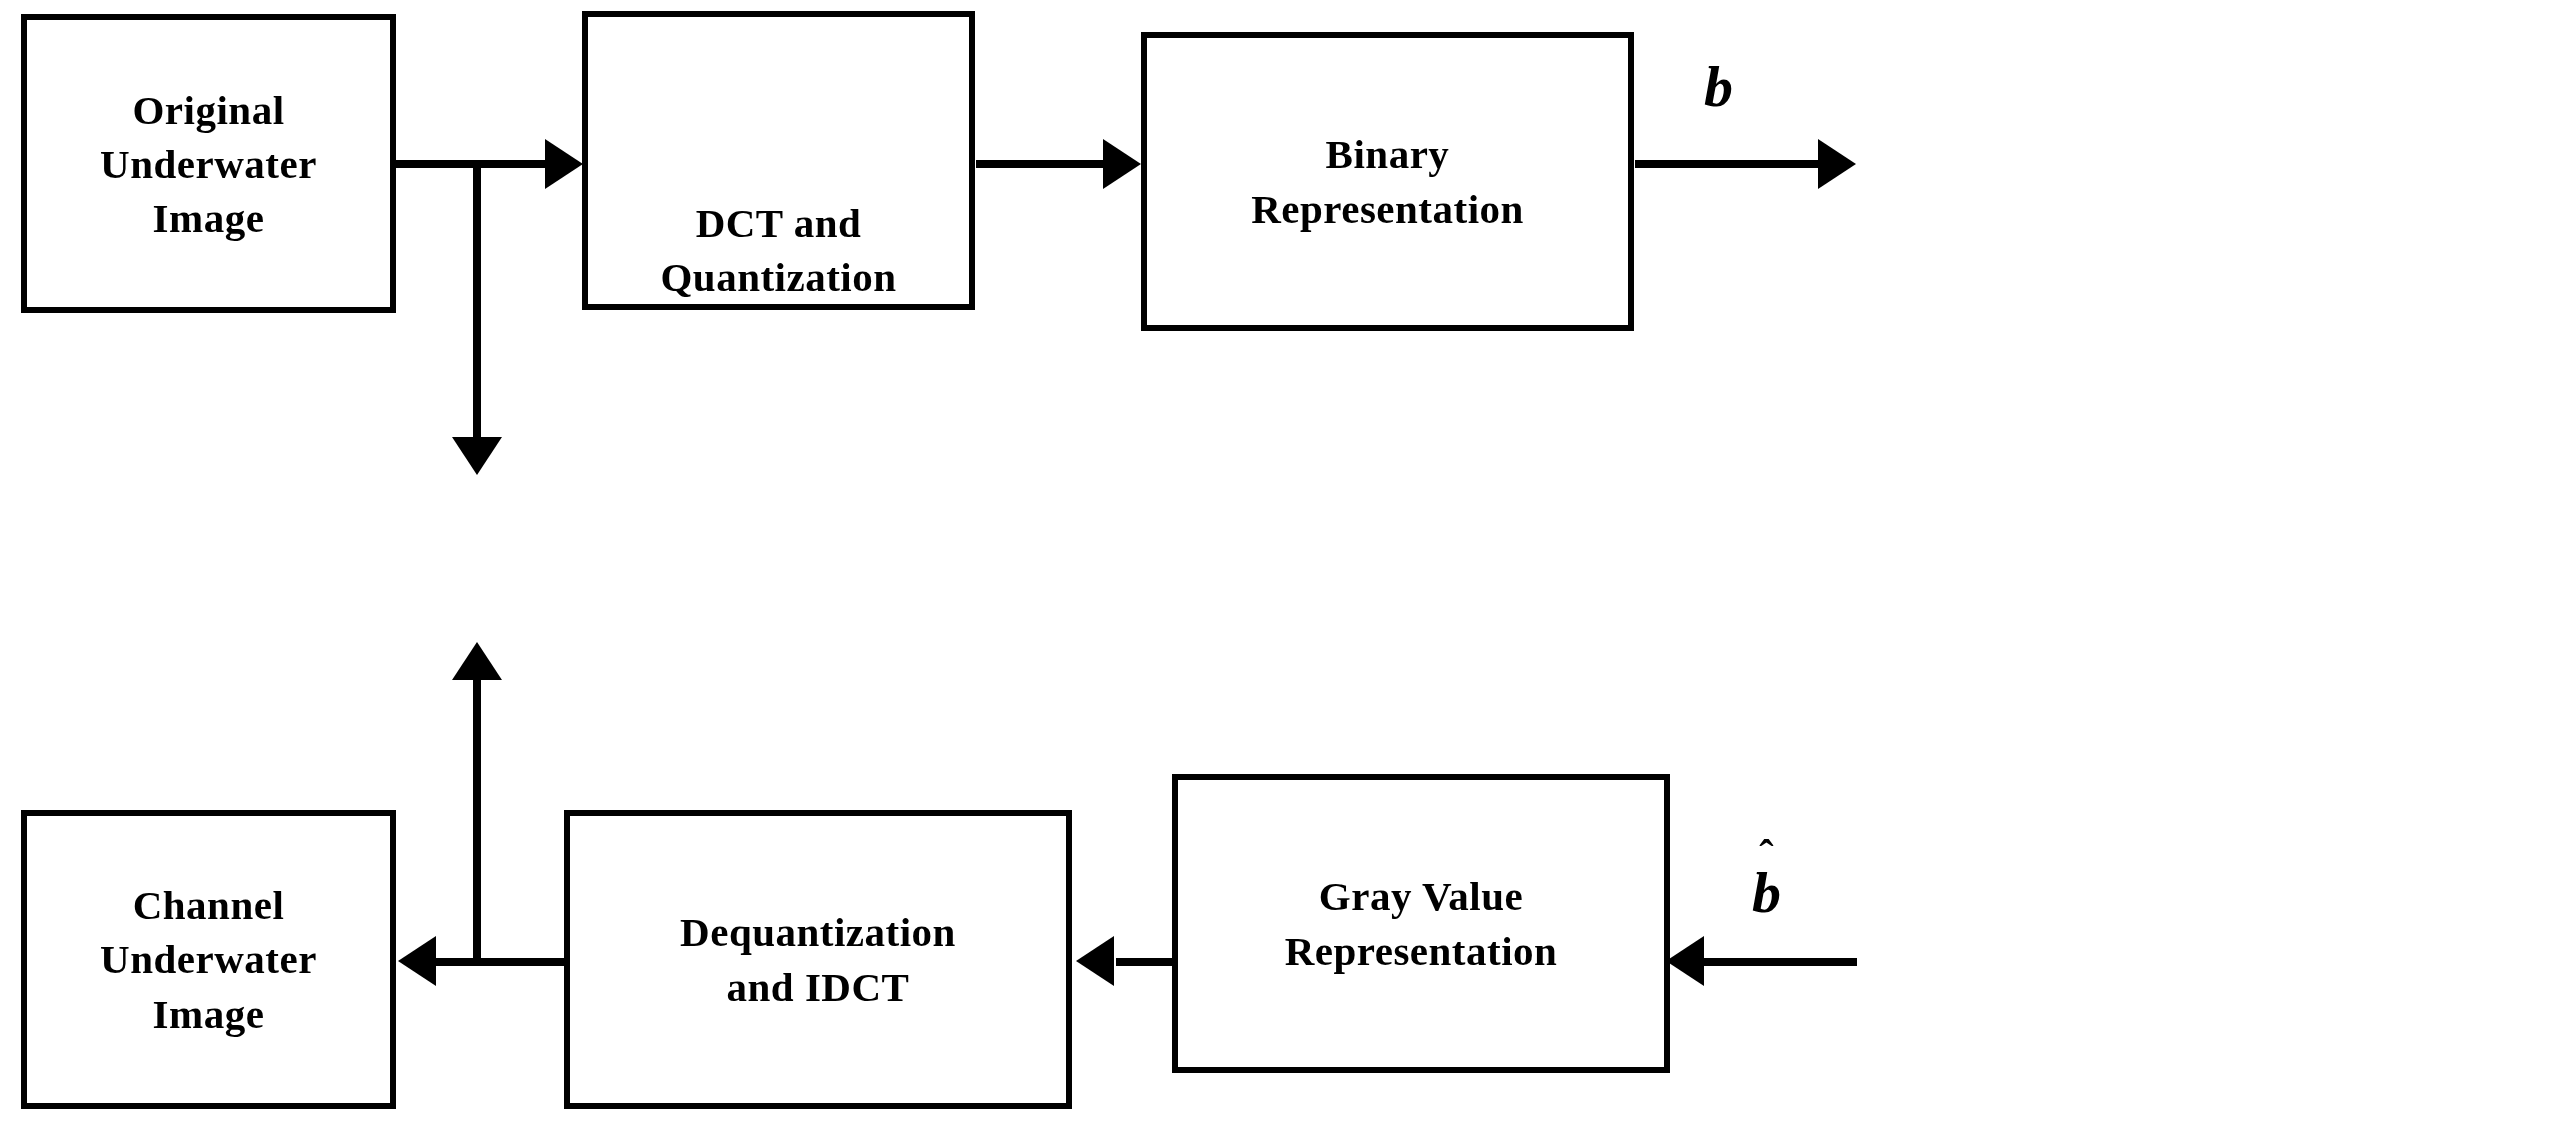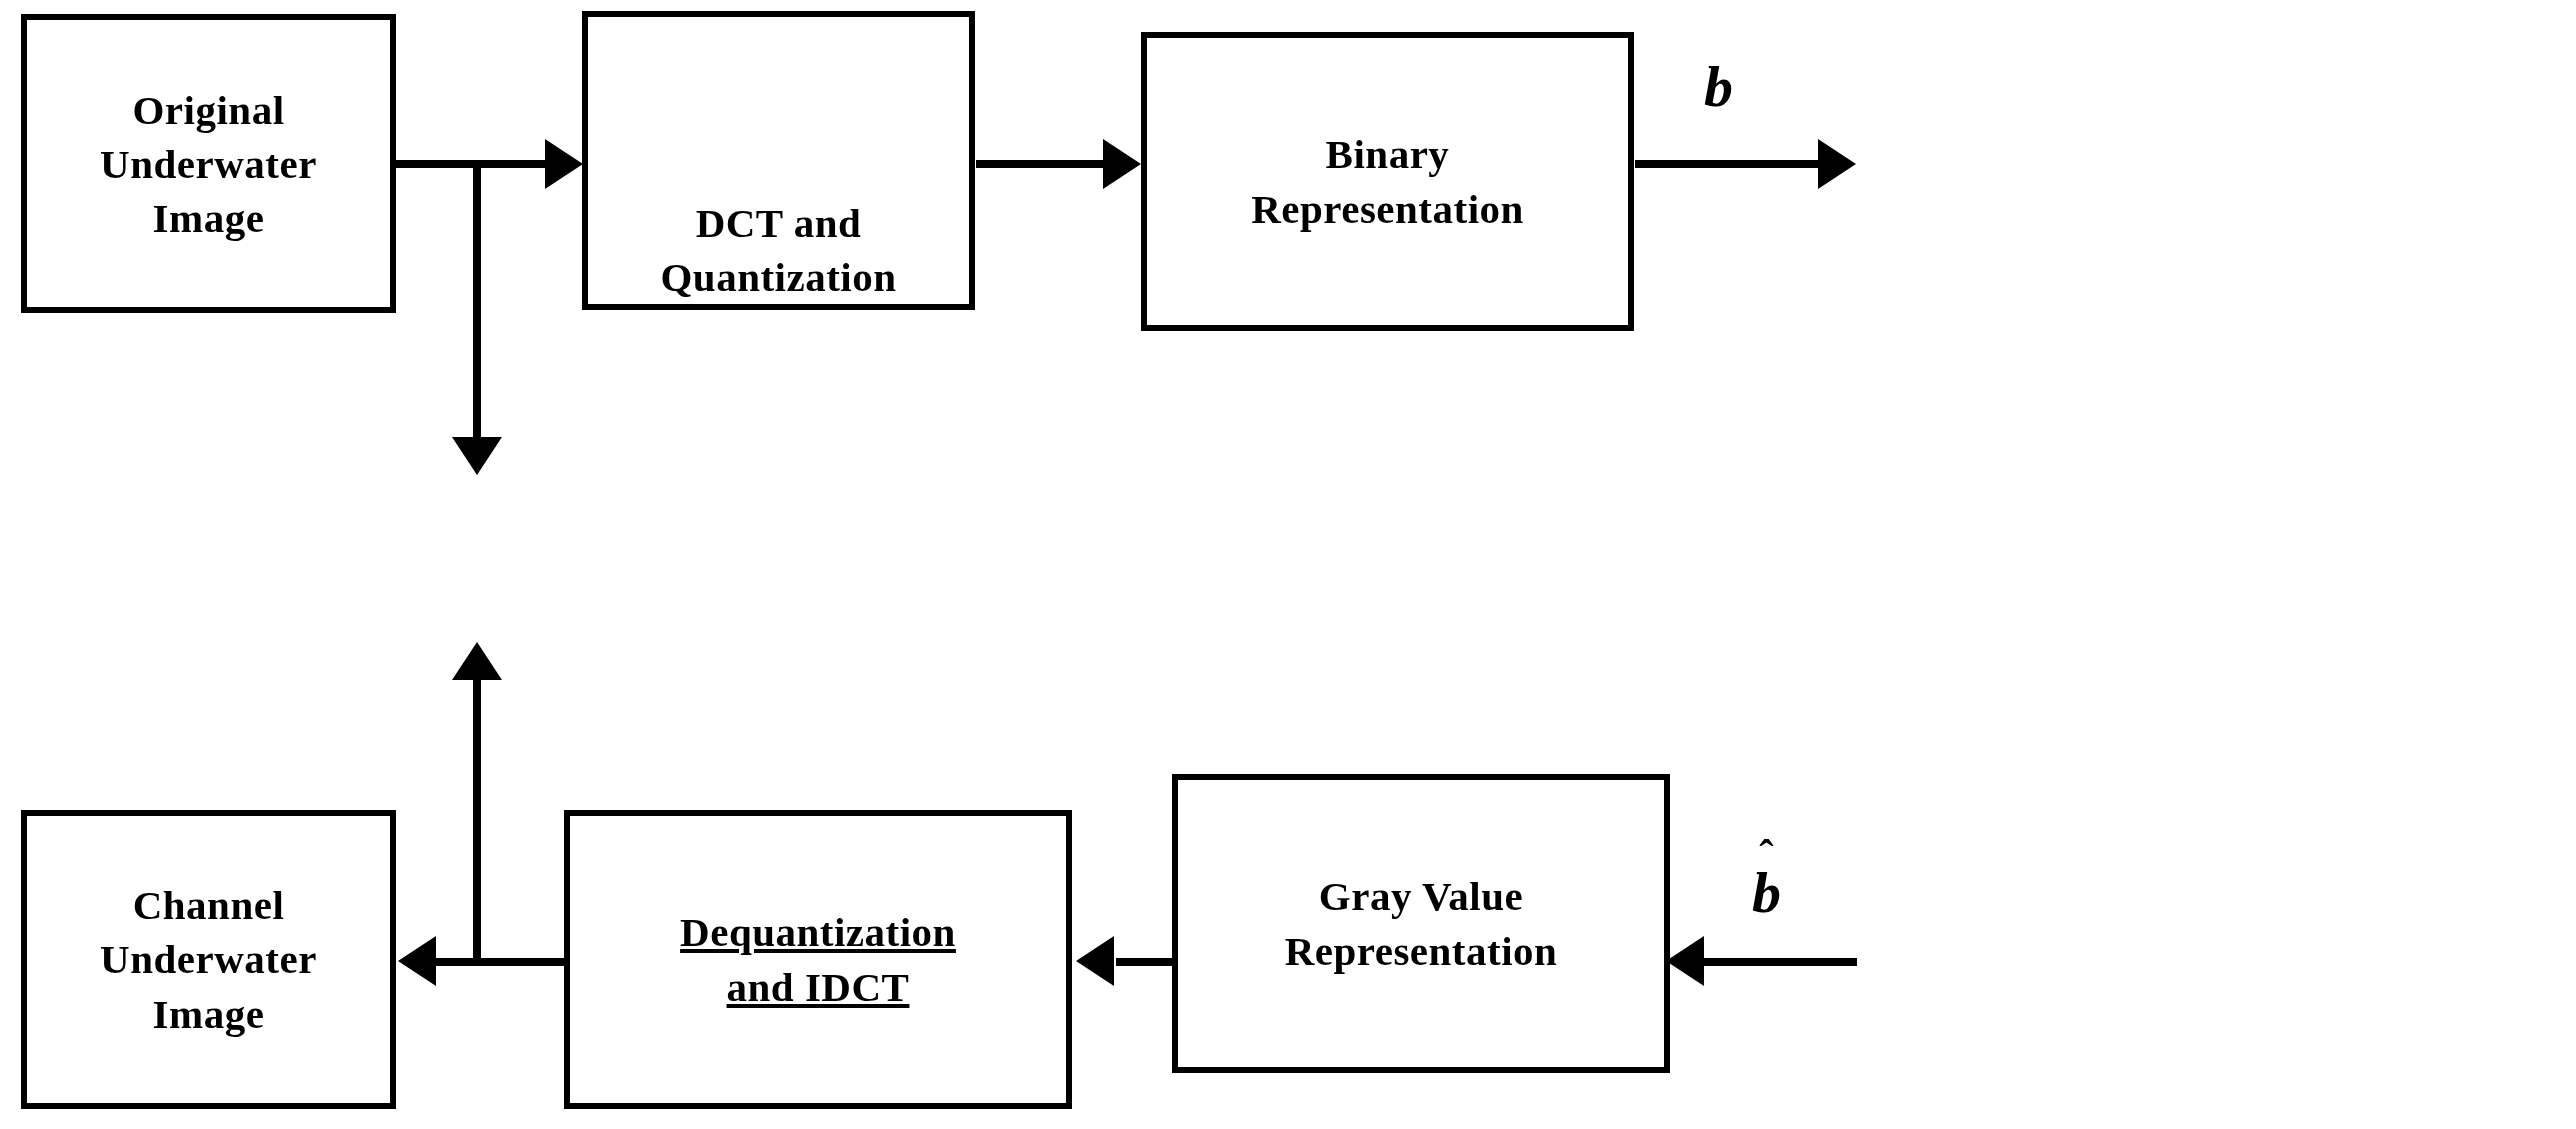--- a/index.html
+++ b/index.html
@@ -128,21 +128,21 @@
   </div>
 
 
 
   <div class="node" style="left:21px; top:810px; width:375px; height:299px;">
     <div class="node-label">Channel
 Underwater
 Image</div>
   </div>
 
-  <div class="node" style="left:564px; top:810px; width:508px; height:299px;text-decoration:underline;">
+  <div class="node" style="left:564px; top:810px; width:508px; height:299px;">
     <div class="node-label">Dequantization
 and IDCT</div>
   </div>
 
   <div class="node" style="left:1172px; top:774px; width:498px; height:299px;">
     <div class="node-label">Gray Value
 Representation</div>
   </div>
 
   <div class="hline" style="left:396px; top:160px; width:150px;"></div>

